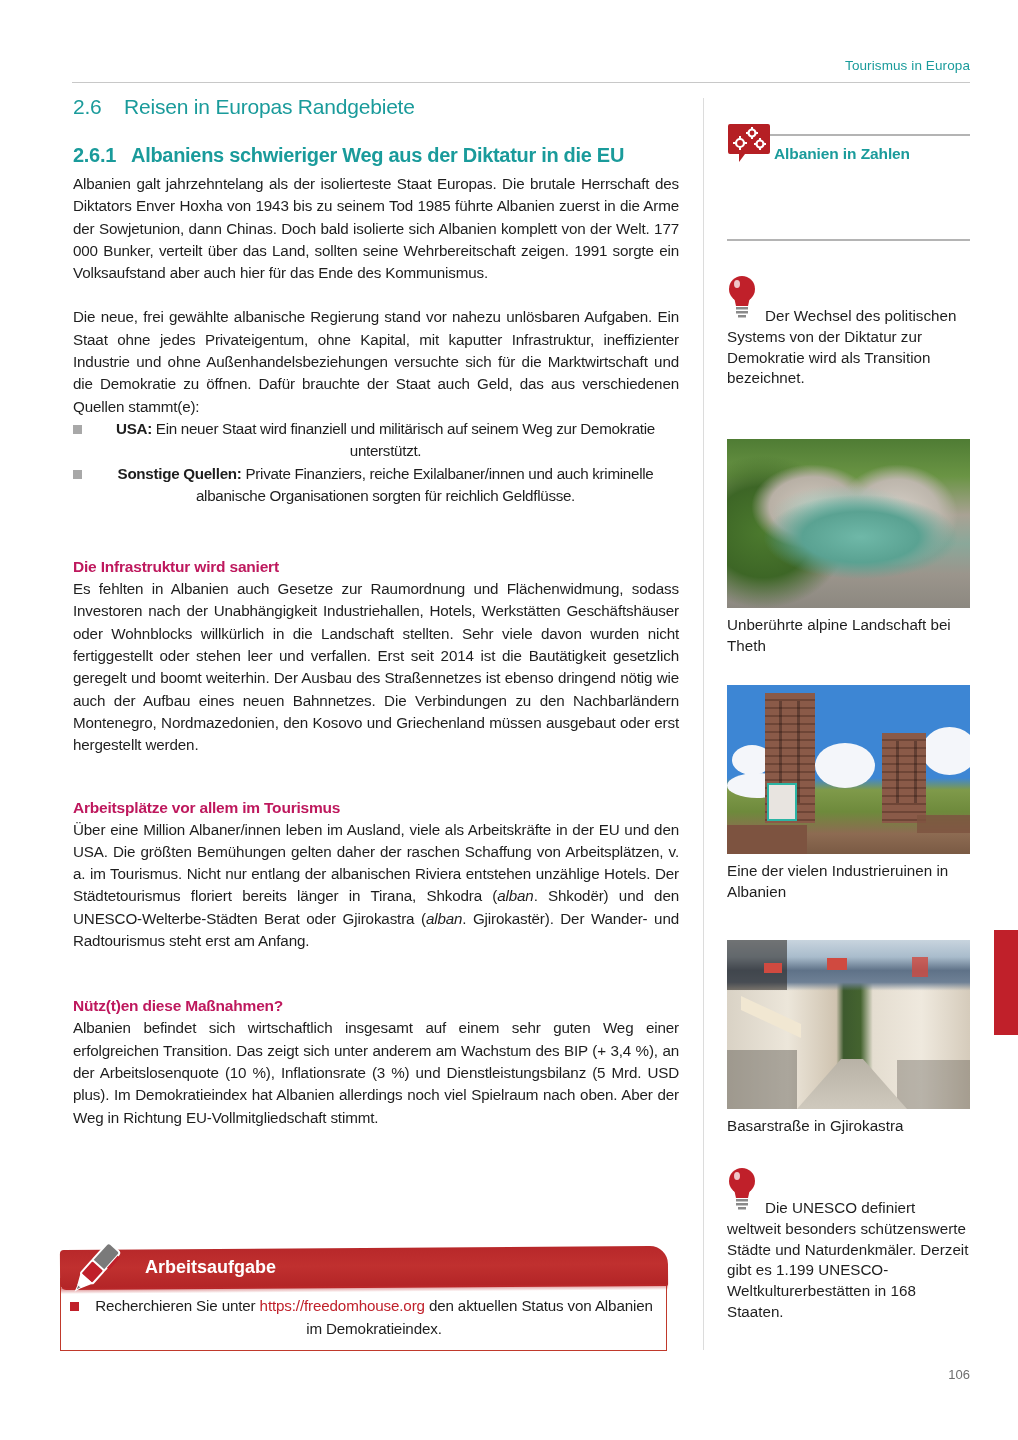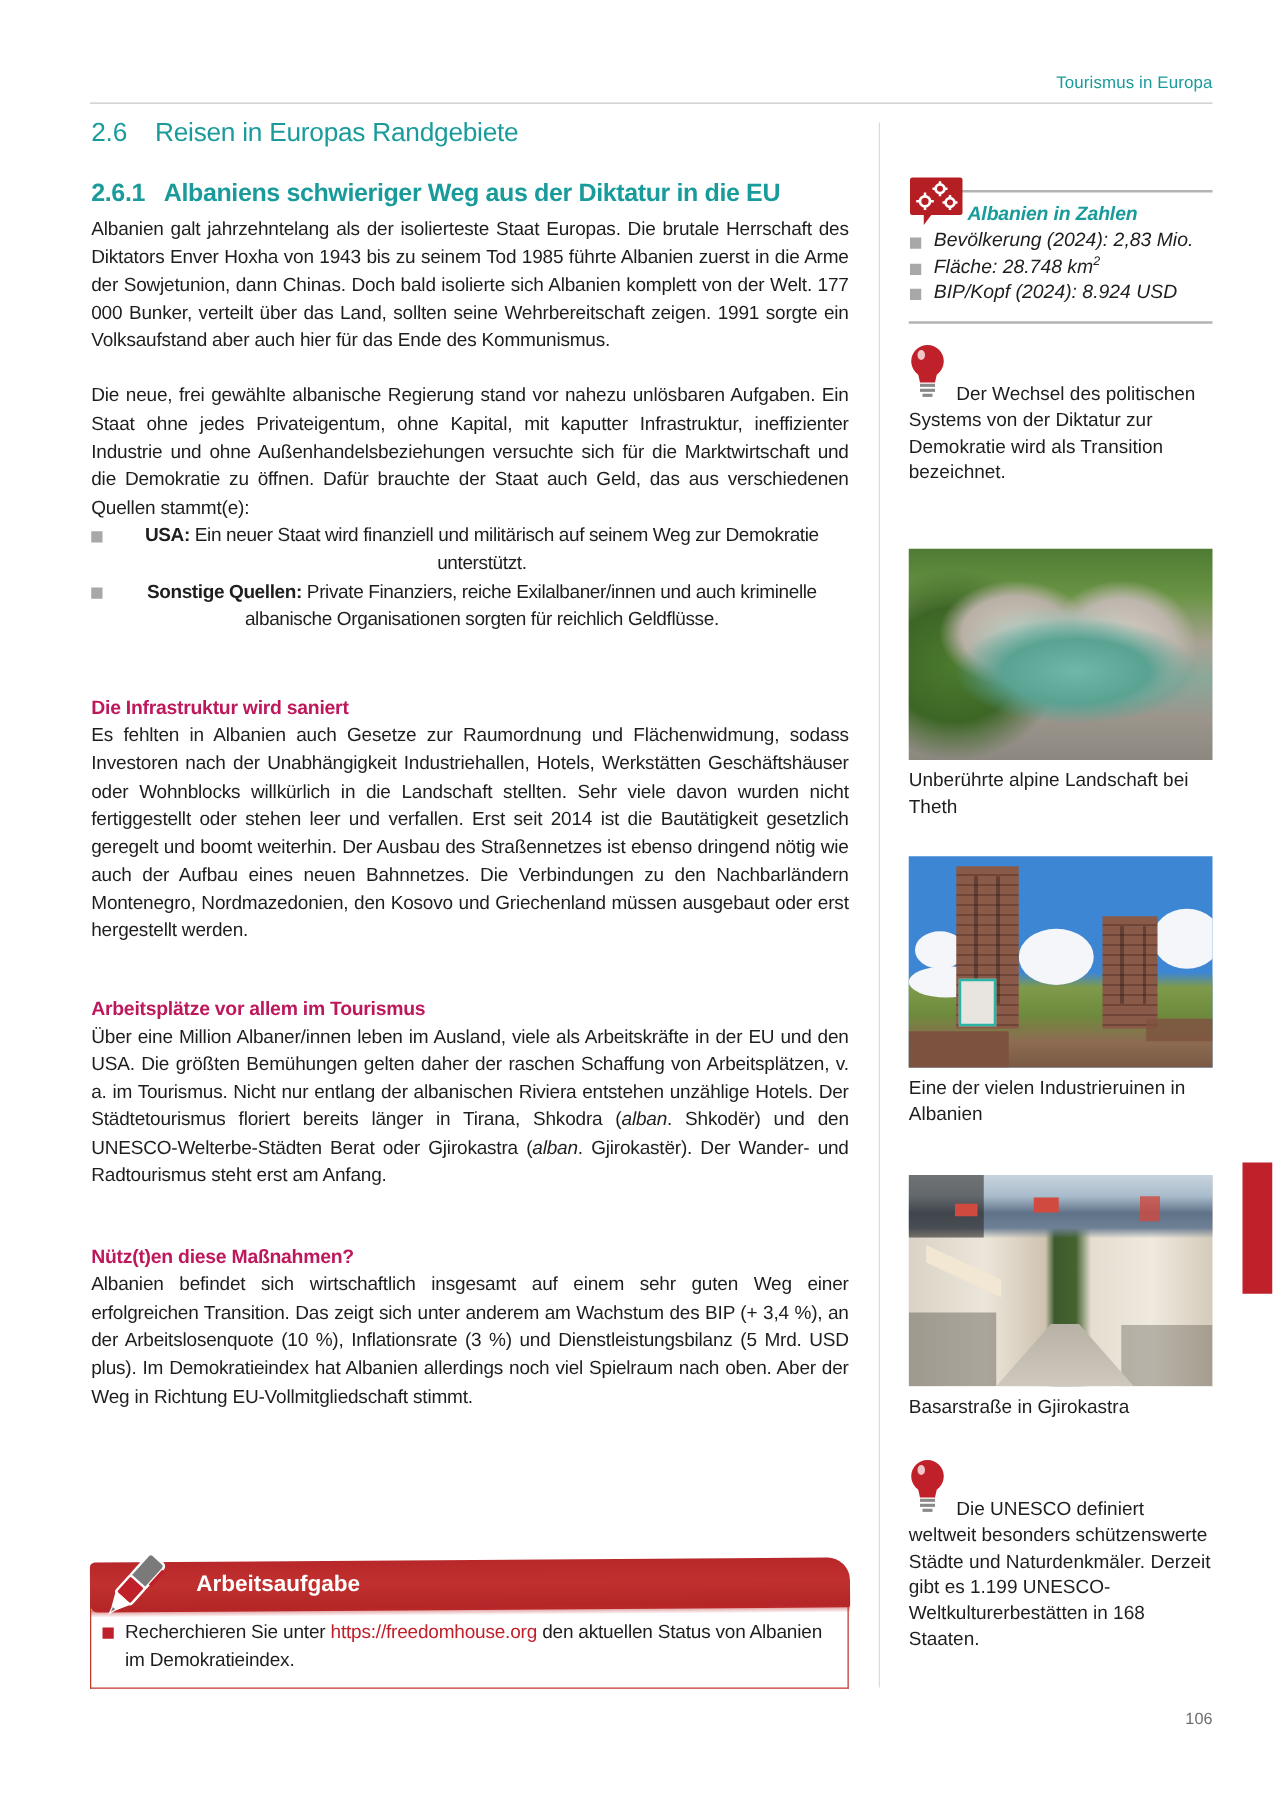--- a/index.html
+++ b/index.html
@@ -48,21 +48,21 @@
     .h-side {
       font-size: 15.5px; color: #be185d; font-weight: bold; line-height: 22px;
       letter-spacing: -0.2px;
     }
     .s1 { margin-top: 49px; }
     .s2 { margin-top: 40px; }
     .s3 { margin-top: 43px; }
 
     
     .task {
-      position: absolute; left: 72px; top: 1238px; width: 608px; height: 113px;
+      position: absolute; left: 60px; top: 1238px; width: 608px; height: 113px; text-align: center;
     }
     .task-band {
       position: absolute; left: 0; top: 10px; width: 608px; height: 40px;
       background: linear-gradient(180deg, #b8282a 0%, #c0302f 45%, #b22426 100%);
       border-radius: 4px 18px 2px 6px;
       transform: rotate(-0.4deg);
     }
     .task-band::after {
       content: ""; position: absolute; left: 0; right: 0; bottom: -4px; height: 6px;
       background: linear-gradient(180deg, rgba(190,40,42,0.6), rgba(190,40,42,0));
@@ -80,21 +80,21 @@
       position: absolute; left: 10px; top: 57px; width: 590px;
       font-size: 15.2px; line-height: 22.5px; padding-left: 18px; letter-spacing: -0.15px;
     }
     .task-item .sq {
       position: absolute; left: 0; top: 7px; width: 9px; height: 9px; background: #c0202a;
     }
     .task-item .link { color: #c0202a; }
 
     
     .side { position: absolute; left: 727px; top: 120px; width: 243px; }
-    .facts-box { position: absolute; left: 0; top: 18px; width: 243px; height: 122px; font-style: italic; }
+    .facts-box { position: absolute; left: 0; top: 0; width: 243px; height: 122px; }
     .facts-top-rule { position: absolute; left: 40px; right: 0; top: 14px; height: 1.5px; background: #b4b4b4; }
     .facts-bot-rule { position: absolute; left: 0; right: 0; top: 119px; height: 1.5px; background: #b4b4b4; }
     .gears-icon { position: absolute; left: 0; top: 2px; width: 44px; height: 42px; }
     .facts-title {
       position: absolute; left: 47px; top: 25px; font-size: 15.5px; font-weight: bold;
       color: #1a9b9b; letter-spacing: -0.1px;
     }
     .facts-list { position: absolute; left: 0; top: 45px; list-style: none; }
     .facts-list li {
       position: relative; padding-left: 20px; font-size: 15.5px; line-height: 20.7px;
@@ -232,25 +232,20 @@
           <rect x="24" y="14" width="2" height="3"></rect>
         <rect x="19" y="10" width="3" height="2"></rect>
           <rect x="28" y="10" width="3" height="2"></rect>
         <rect x="32" y="16" width="2" height="3"></rect>
           <rect x="32" y="25" width="2" height="3"></rect>
         <rect x="27" y="21" width="3" height="2"></rect>
           <rect x="36" y="21" width="3" height="2"></rect>
       </g>
     </svg>
     <div class="facts-title">Albanien in Zahlen</div>
-    <ul class="facts-list">
-      <li><span class="sq"></span><span>Bevölkerung (2024): 2,83 Mio.</span><sup></sup></li>
-      <li><span class="sq"></span><span>Fläche: 28.748 km</span><sup>2</sup></li>
-      <li><span class="sq"></span><span>BIP/Kopf (2024): 8.924 USD</span><sup></sup></li>
-    </ul>
     <div class="facts-bot-rule"></div>
   </div>
 
   <div class="note note1">
     <svg class="bulb-icon" viewBox="0 0 30 44">
       <circle cx="15" cy="14" r="13" fill="#c0202a"></circle>
       <path d="M7 22 L23 22 L21 31 L9 31 Z" fill="#c0202a"></path>
       <ellipse cx="10" cy="9" rx="3" ry="4" fill="#ffffff" opacity="0.75"></ellipse>
       <rect x="9" y="32" width="12" height="2.5" fill="#8a8a8a"></rect>
       <rect x="9" y="36" width="12" height="2.5" fill="#8a8a8a"></rect>

